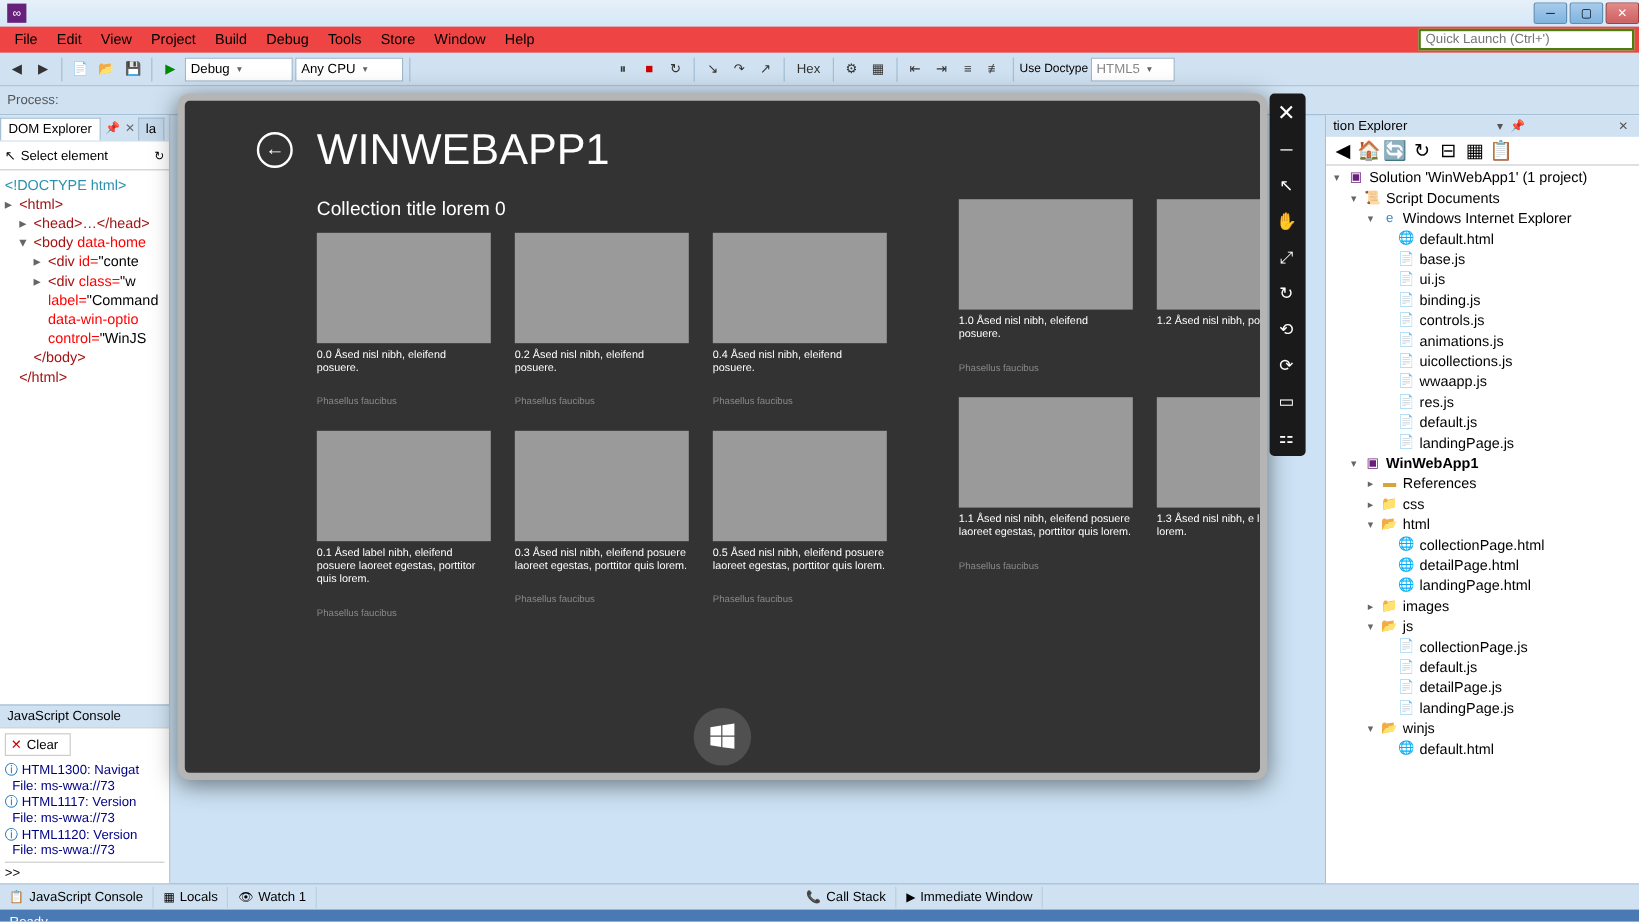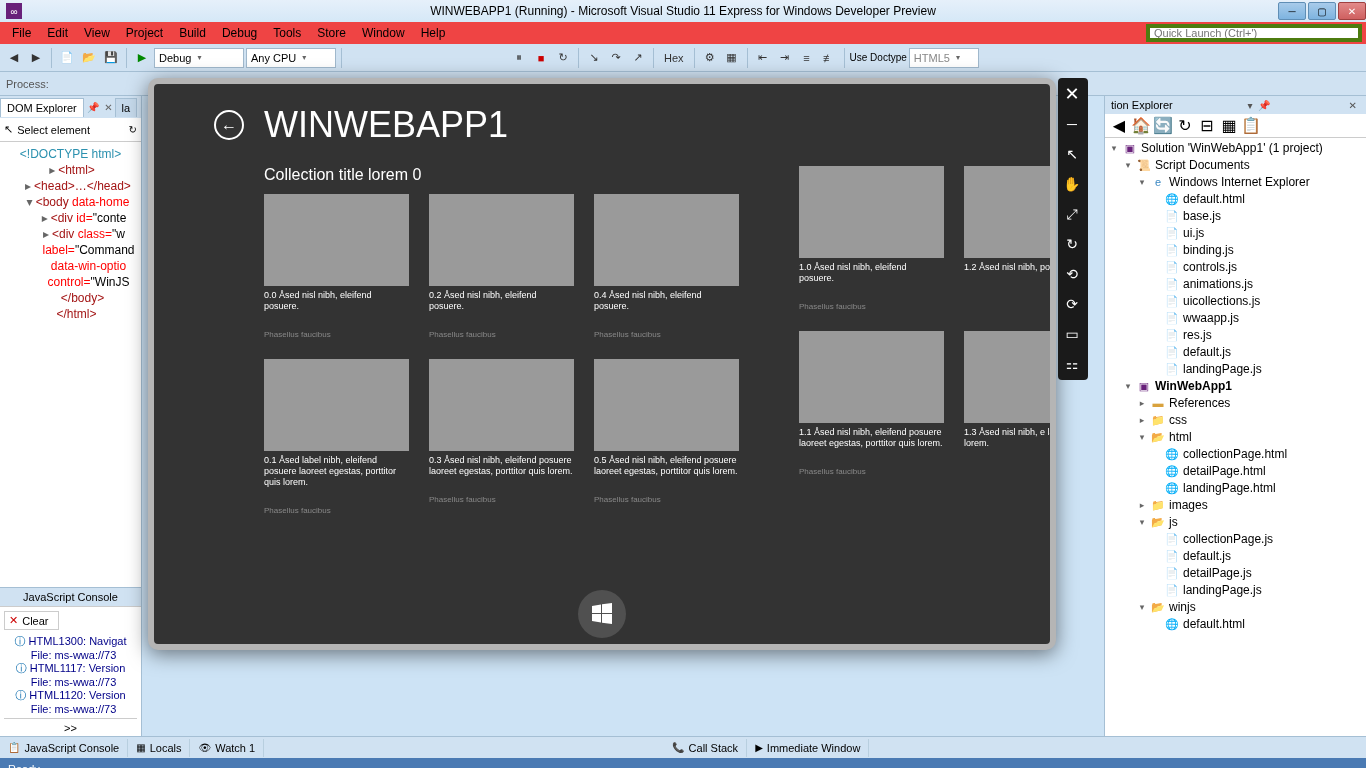--- a/index.html
+++ b/index.html
@@ -9,37 +9,37 @@
 .titlebar { height: 22px; background: linear-gradient(#e6f0fa, #d5e8f7); display: flex; align-items: center; font-size: 11px; position: relative; }
 .titlebar .vs-icon { width: 16px; height: 16px; background: #68217a; margin: 0 6px; display: inline-flex; align-items: center; justify-content: center; color: #fff; font-size: 10px; }
 .titlebar .title { position: absolute; left: 50%; transform: translateX(-50%); font-size: 12px; }
 .titlebar .win-controls { margin-left: auto; display: flex; }
 .titlebar .win-btn { width: 28px; height: 18px; background: linear-gradient(#a8cbea, #7eb4e0); border: 1px solid #5f8eb5; margin-left: 2px; display: flex; align-items: center; justify-content: center; font-size: 10px; border-radius: 2px; cursor: pointer; }
 .titlebar .win-btn.close { background: linear-gradient(#e28a8a, #cf6060); border-color: #a04040; color: white; }
 
 
 .menubar { height: 22px; background: #ef4444; display: flex; align-items: center; padding: 0 4px; font-size: 12px; }
 .menubar .menu-item { padding: 2px 8px; cursor: pointer; }
-.quick-launch { margin-left: auto; width: 216px; height: 18px; border: 4px solid #4d7c0f; background: #fff; font-size: 11px; padding: 0 4px; color: #888; }
+.quick-launch { margin-left: auto; width: 180px; height: 18px; border: 2px solid #4d7c0f; background: #fff; font-size: 11px; padding: 0 4px; color: #888; }
 
 
 .toolbar { height: 28px; background: #d0e2f2; border-bottom: 1px solid #a5bfd4; display: flex; align-items: center; font-size: 11px; padding: 0 4px; gap: 2px; }
 .toolbar .tb { width: 20px; height: 20px; display: flex; align-items: center; justify-content: center; border: 1px solid transparent; color: #333; cursor: pointer; }
 .toolbar .sep { width: 1px; height: 20px; background: #a5bfd4; margin: 0 3px; }
 .toolbar .combo { height: 20px; border: 1px solid #a0b8cc; background: #fff; font-size: 11px; padding: 0 4px; display: flex; align-items: center; }
 .toolbar .combo::after { content: "▾"; margin-left: 6px; color: #666; font-size: 8px; }
 
 
 .processbar { height: 24px; background: #d0e2f2; border-bottom: 1px solid #a5bfd4; display: flex; align-items: center; padding: 0 6px; font-size: 11px; color: #555; }
 
 
 .main { display: flex; height: 640px; position: relative; }
 
 
-.left-col { width: 142px; display: flex; flex-direction: column; background: #fff; border-right: 1px solid #a5bfd4; text-align: center; }
+.left-col { width: 142px; display: flex; flex-direction: column; background: #fff; border-right: 1px solid #a5bfd4; }
 .panel-tabs { height: 22px; background: #d0e2f2; display: flex; font-size: 11px; align-items: center; }
 .panel-tab { padding: 3px 6px; background: #fff; border: 1px solid #a5bfd4; border-bottom: none; margin-right: 2px; cursor: pointer; }
 .panel-tab.inactive { background: #c5d9eb; }
 .dom-toolbar { height: 24px; display: flex; align-items: center; font-size: 11px; padding: 0 4px; border-bottom: 1px solid #ccc; }
 .dom-toolbar .icon { margin-right: 4px; }
 .code-tree { flex: 1; font-family: Consolas, monospace; font-size: 12px; padding: 4px; overflow: hidden; line-height: 16px; }
 .code-tree div { white-space: nowrap; }
 .ct-doctype { color: #2b91af; }
 .ct-tag { color: #a31515; }
 .ct-attr { color: #ff0000; }
@@ -94,21 +94,20 @@
 .bottom-tab .ic { font-size: 10px; }
 
 
 .statusbar { height: 22px; background: #4a7ab3; color: #fff; display: flex; align-items: center; padding: 0 8px; font-size: 11px; }
 </style>
 </head>
 <body>
 
 <div class="titlebar">
   <span class="vs-icon">∞</span>
-  <span class="title">WINWEBAPP1 (Running) - Microsoft Visual Studio 11 Express for Windows Developer Preview</span>
   <div class="win-controls">
     <div class="win-btn">─</div>
     <div class="win-btn">▢</div>
     <div class="win-btn close">✕</div>
   </div>
 </div>
 
 <div class="menubar">
   <span class="menu-item">File</span>
   <span class="menu-item">Edit</span>

